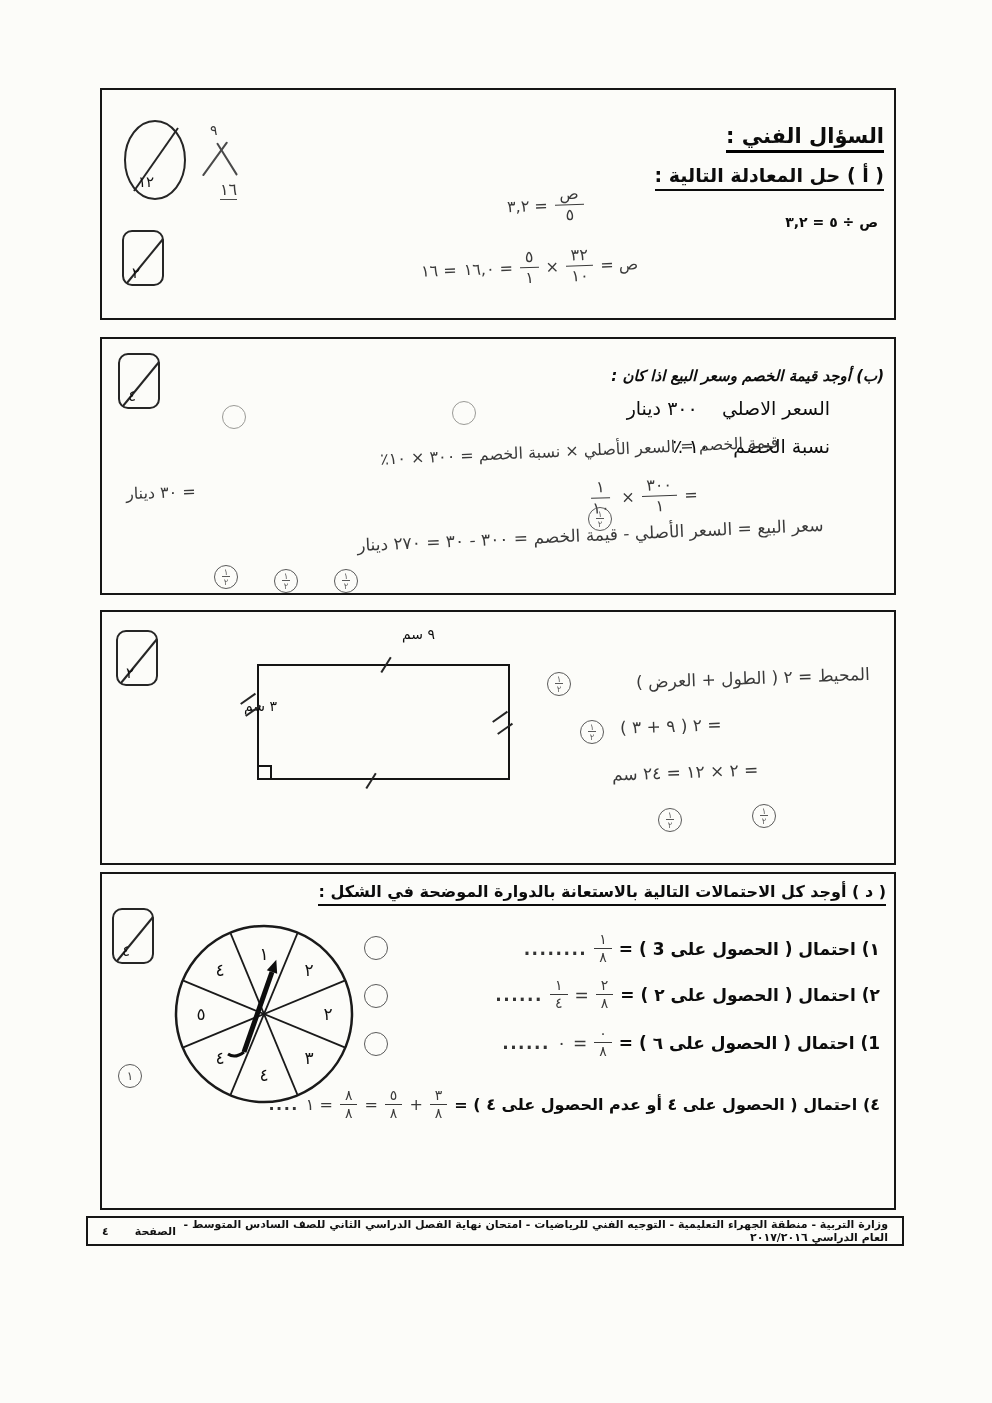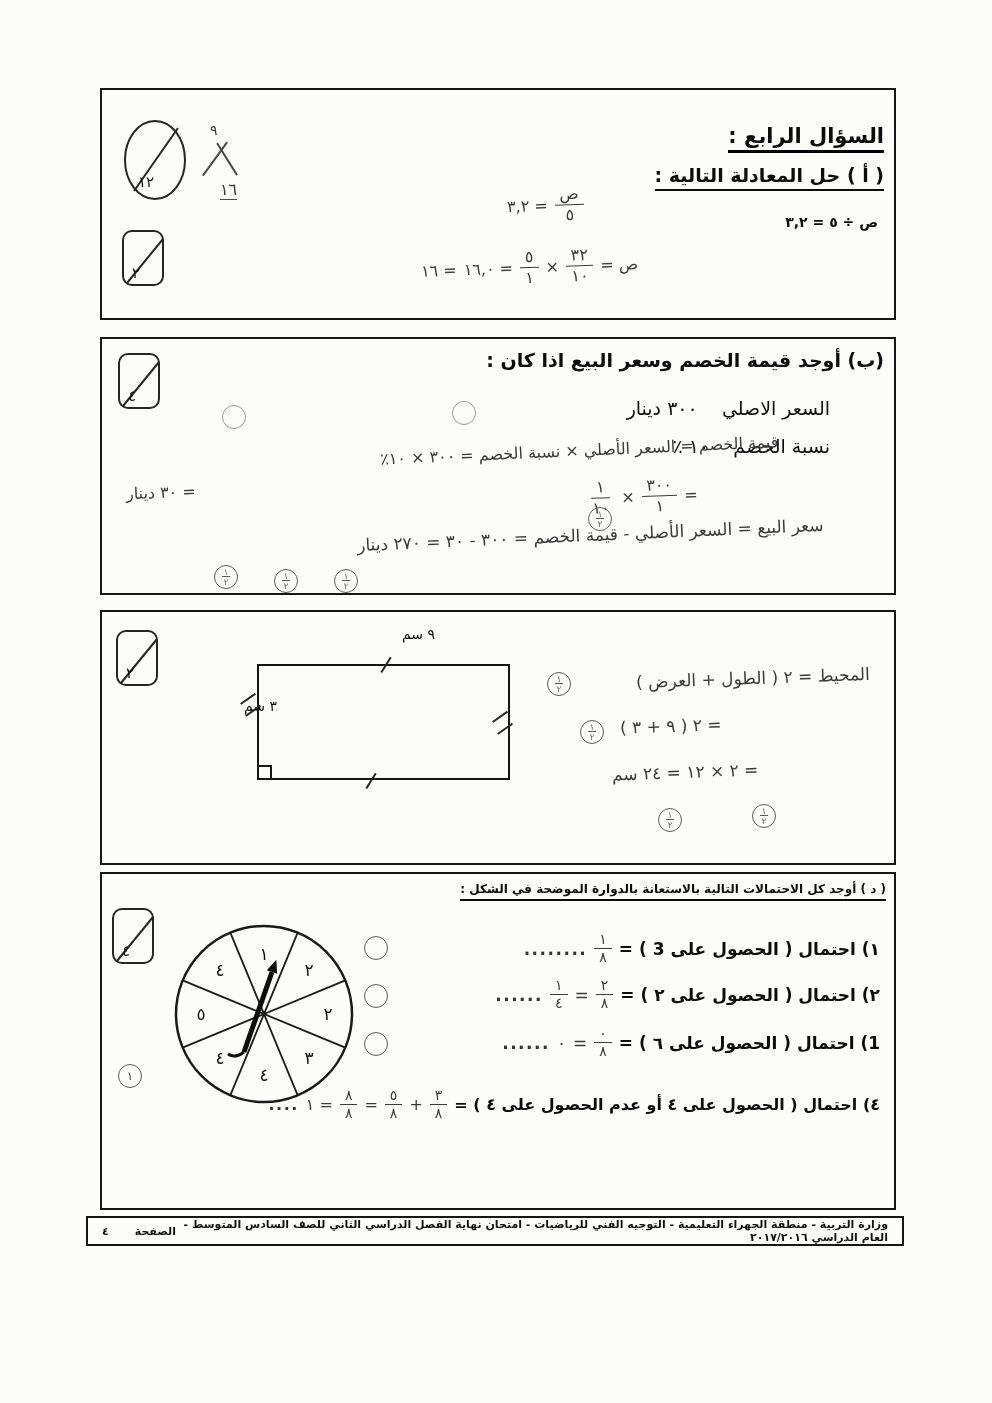--- a/index.html
+++ b/index.html
@@ -29,21 +29,21 @@
   .angle-mark{position:absolute;left:0;bottom:0;width:13px;height:13px;border-top:2px solid #151515;border-right:2px solid #151515;}
   .footer{position:absolute;border:2px solid #161616;display:flex;direction:rtl;align-items:center;justify-content:space-between;padding:0 14px;font-size:11px;font-weight:bold;}
   .pg{display:flex;direction:rtl;gap:26px;align-items:center;}
 </style>
 </head>
 <body>
 
 <div class="page">
 
   <div class="sec" style="left:100px;top:88px;width:796px;height:232px;">
-    <div class="txt printed bold" style="right:10px;top:34px;font-size:21px;border-bottom:3.5px solid #000;padding-bottom:2px;">السؤال الرابع :</div>
+    <div class="txt printed bold" style="right:10px;top:34px;font-size:21px;border-bottom:3.5px solid #000;padding-bottom:2px;">السؤال الفني :</div>
     <div class="txt printed bold underline" style="right:10px;top:74px;font-size:19px;margin-left:40px;">( أ )  حل المعادلة التالية :</div>
     <div class="txt printed" style="right:16px;top:124px;font-size:14px;font-weight:bold;">ص ÷ ٥ = ٣,٢</div>
 
     <div class="line hand" style="right:310px;top:96px;font-size:16px;transform:rotate(-2deg);">
       <span class="frac">
         <span class="fnum">ص</span>
         <span class="fden">٥</span>
       </span>
       <span>= ٣,٢</span>
     </div>
@@ -75,21 +75,21 @@
 
     <div class="score-box" style="left:20px;top:140px;">
       <svg width="42" height="56" viewBox="0 0 42 56">
           <line x1="3" y1="51" x2="39" y2="7" stroke="#262626" stroke-width="2"></line>
         </svg>
       <span class="sb-val">٢</span>
     </div>
   </div>
 
   <div class="sec" style="left:100px;top:337px;width:796px;height:258px;">
-    <div class="txt printed bold" style="right:10px;top:10px;font-size:19px;">(ب)  أوجد قيمة الخصم وسعر البيع  اذا كان :</div>
+    <div class="txt printed bold" style="right:10px;top:28px;font-size:15px;font-style:italic;">(ب)  أوجد قيمة الخصم وسعر البيع  اذا كان :</div>
     <div class="txt printed" style="right:64px;top:58px;font-size:19px;">السعر الاصلي &nbsp;&nbsp; ٣٠٠ دينار</div>
     <div class="txt printed" style="right:64px;top:96px;font-size:19px;">نسبة الخصم &nbsp;&nbsp; ١٠ ٪</div>
 
     <div class="gc faint" style="left:120px;top:66px;"></div>
     <div class="gc faint" style="left:350px;top:62px;"></div>
 
     <div class="txt hand" style="right:116px;top:102px;font-size:16px;transform:rotate(-2.5deg);letter-spacing:0.4px;">قيمة الخصم = السعر الأصلي × نسبة الخصم = ٣٠٠ × ١٠٪</div>
 
     <div class="line hand" style="right:196px;top:138px;font-size:16px;transform:rotate(-2deg);">
       <span>=</span>
@@ -184,21 +184,21 @@
 
     <div class="score-box" style="left:14px;top:18px;">
       <svg width="42" height="56" viewBox="0 0 42 56">
           <line x1="3" y1="51" x2="39" y2="7" stroke="#262626" stroke-width="2"></line>
         </svg>
       <span class="sb-val">٢</span>
     </div>
   </div>
 
   <div class="sec" style="left:100px;top:872px;width:796px;height:338px;">
-    <div class="txt printed bold underline" style="right:8px;top:8px;font-size:12px;letter-spacing:0.2px;">( د ) أوجد كل الاحتمالات التالية  بالاستعانة بالدوارة  الموضحة في الشكل :</div>
+    <div class="txt printed bold underline" style="right:8px;top:8px;font-size:16px;letter-spacing:0.2px;">( د ) أوجد كل الاحتمالات التالية  بالاستعانة بالدوارة  الموضحة في الشكل :</div>
 
     <svg width="200" height="200" viewBox="0 0 200 200" style="position:absolute;left:62px;top:40px;">
       <circle cx="100" cy="100" r="88" fill="none" stroke="#1a1a1a" stroke-width="2.5"></circle>
       <g stroke="#1a1a1a" stroke-width="1.8">
         <line x1="181.3" y1="66.3" x2="18.7" y2="133.7"></line>
         <line x1="133.7" y1="18.7" x2="66.3" y2="181.3"></line>
         <line x1="66.3" y1="18.7" x2="133.7" y2="181.3"></line>
         <line x1="18.7" y1="66.3" x2="181.3" y2="133.7"></line>
       </g>
       <g font-size="17" fill="#111" text-anchor="middle">

